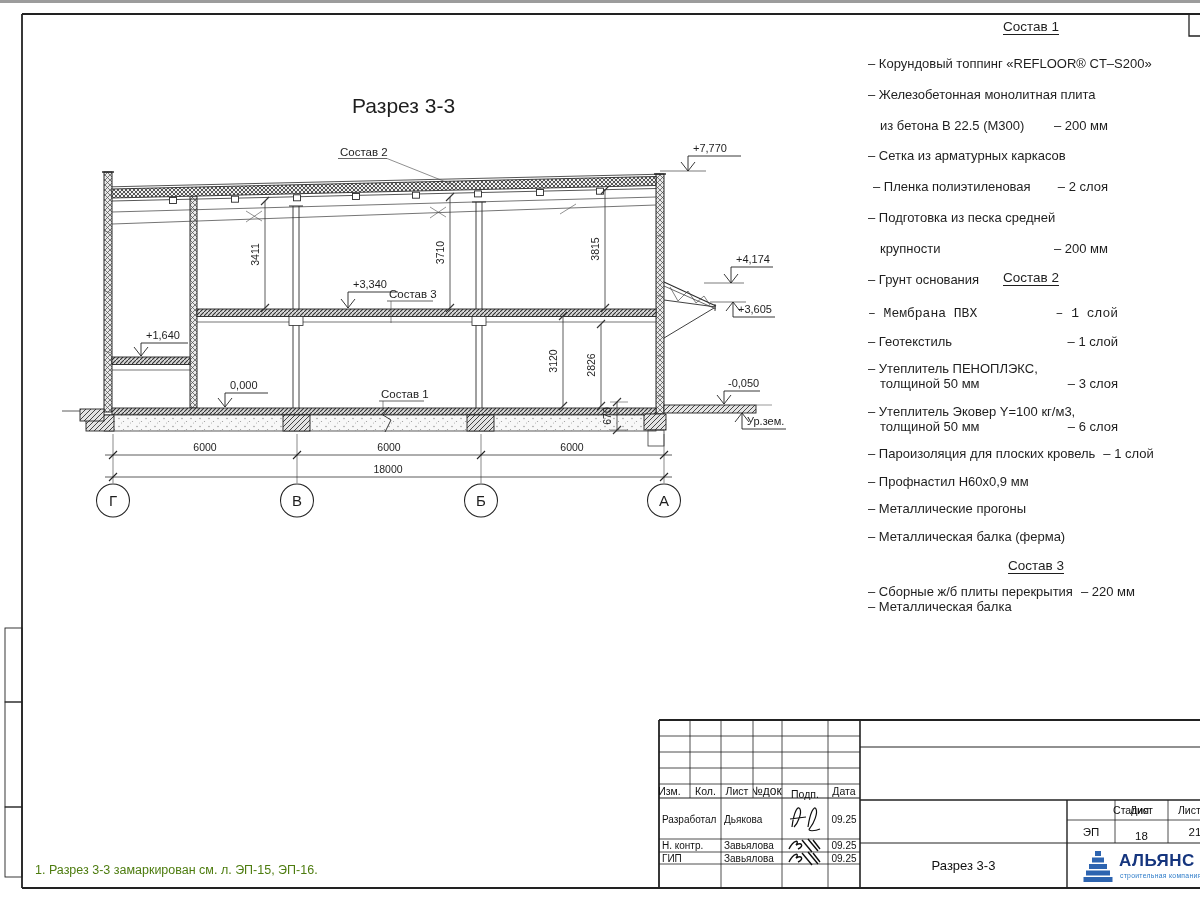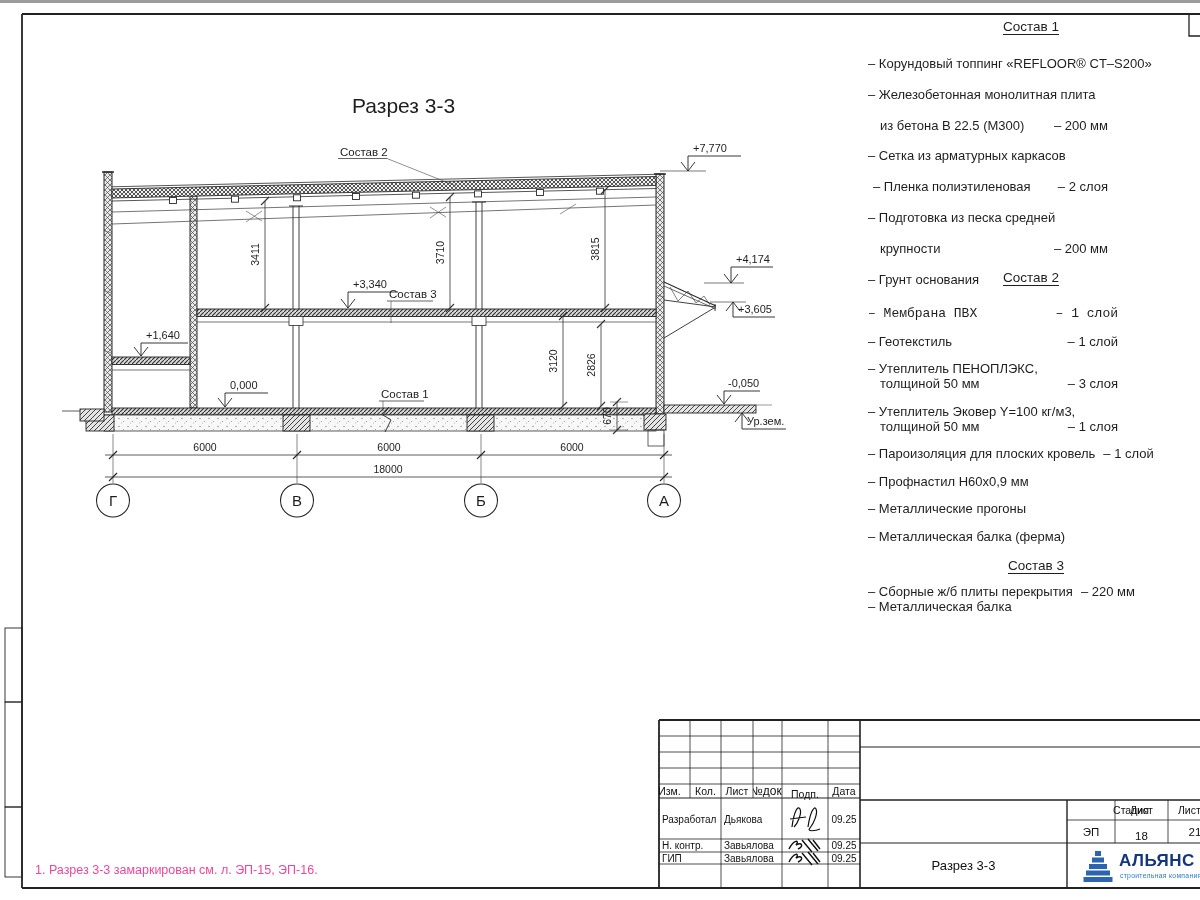--- a/index.html
+++ b/index.html
@@ -25,21 +25,21 @@
   .c3 { width:262px; }
   .c3 .ln { line-height:15px; }
   .c3 .first { margin-top:10px; }
   .ind { padding-left:12px; }
   .ind5 { padding-left:5px; }
 
   
   .tb { position:absolute; font-size:10.5px; color:#111; display:flex; align-items:center; white-space:nowrap; overflow:hidden; }
   .tb.center { justify-content:center; }
   .tb-big { font-size:13px; }
-  .note { position:absolute; left:35px; top:863px; font-size:12.5px; color:#ec4899; white-space:nowrap; }
+  .note { position:absolute; left:35px; top:863px; font-size:12.5px; color:#4d7c0f; white-space:nowrap; }
 
   .logo-name { position:absolute; left:1119px; top:851px; font-size:17px; font-weight:bold; color:#15357e; letter-spacing:0.5px; white-space:nowrap; }
   .logo-sub  { position:absolute; left:1120px; top:872px; font-size:6.8px; color:#2e7cc9; letter-spacing:0.3px; white-space:nowrap; }
 </style>
 </head>
 <body>
 
 <svg class="draw" width="1200" height="900" viewBox="0 0 1200 900">
   <defs>
     <pattern id="pWall" width="5" height="5" patternUnits="userSpaceOnUse">
@@ -355,21 +355,21 @@
     </div>
   <div class="ln ind">
       <span class="l">толщиной 50 мм</span>
       <span class="r">– 3 слоя</span>
     </div>
   <div class="ln gap">
       <span class="l">– Утеплитель Эковер Y=100 кг/м3,</span>
     </div>
   <div class="ln ind">
       <span class="l">толщиной 50 мм</span>
-      <span class="r">– 1 слоя</span>
+      <span class="r">– 6 слоя</span>
     </div>
   <div class="ln gap">
       <span class="l">– Пароизоляция для плоских кровель</span>
       <span class="r">– 1 слой</span>
     </div>
   <div class="ln gap">
       <span class="l">– Профнастил Н60х0,9 мм</span>
     </div>
   <div class="ln gap">
       <span class="l">– Металлические прогоны</span>

